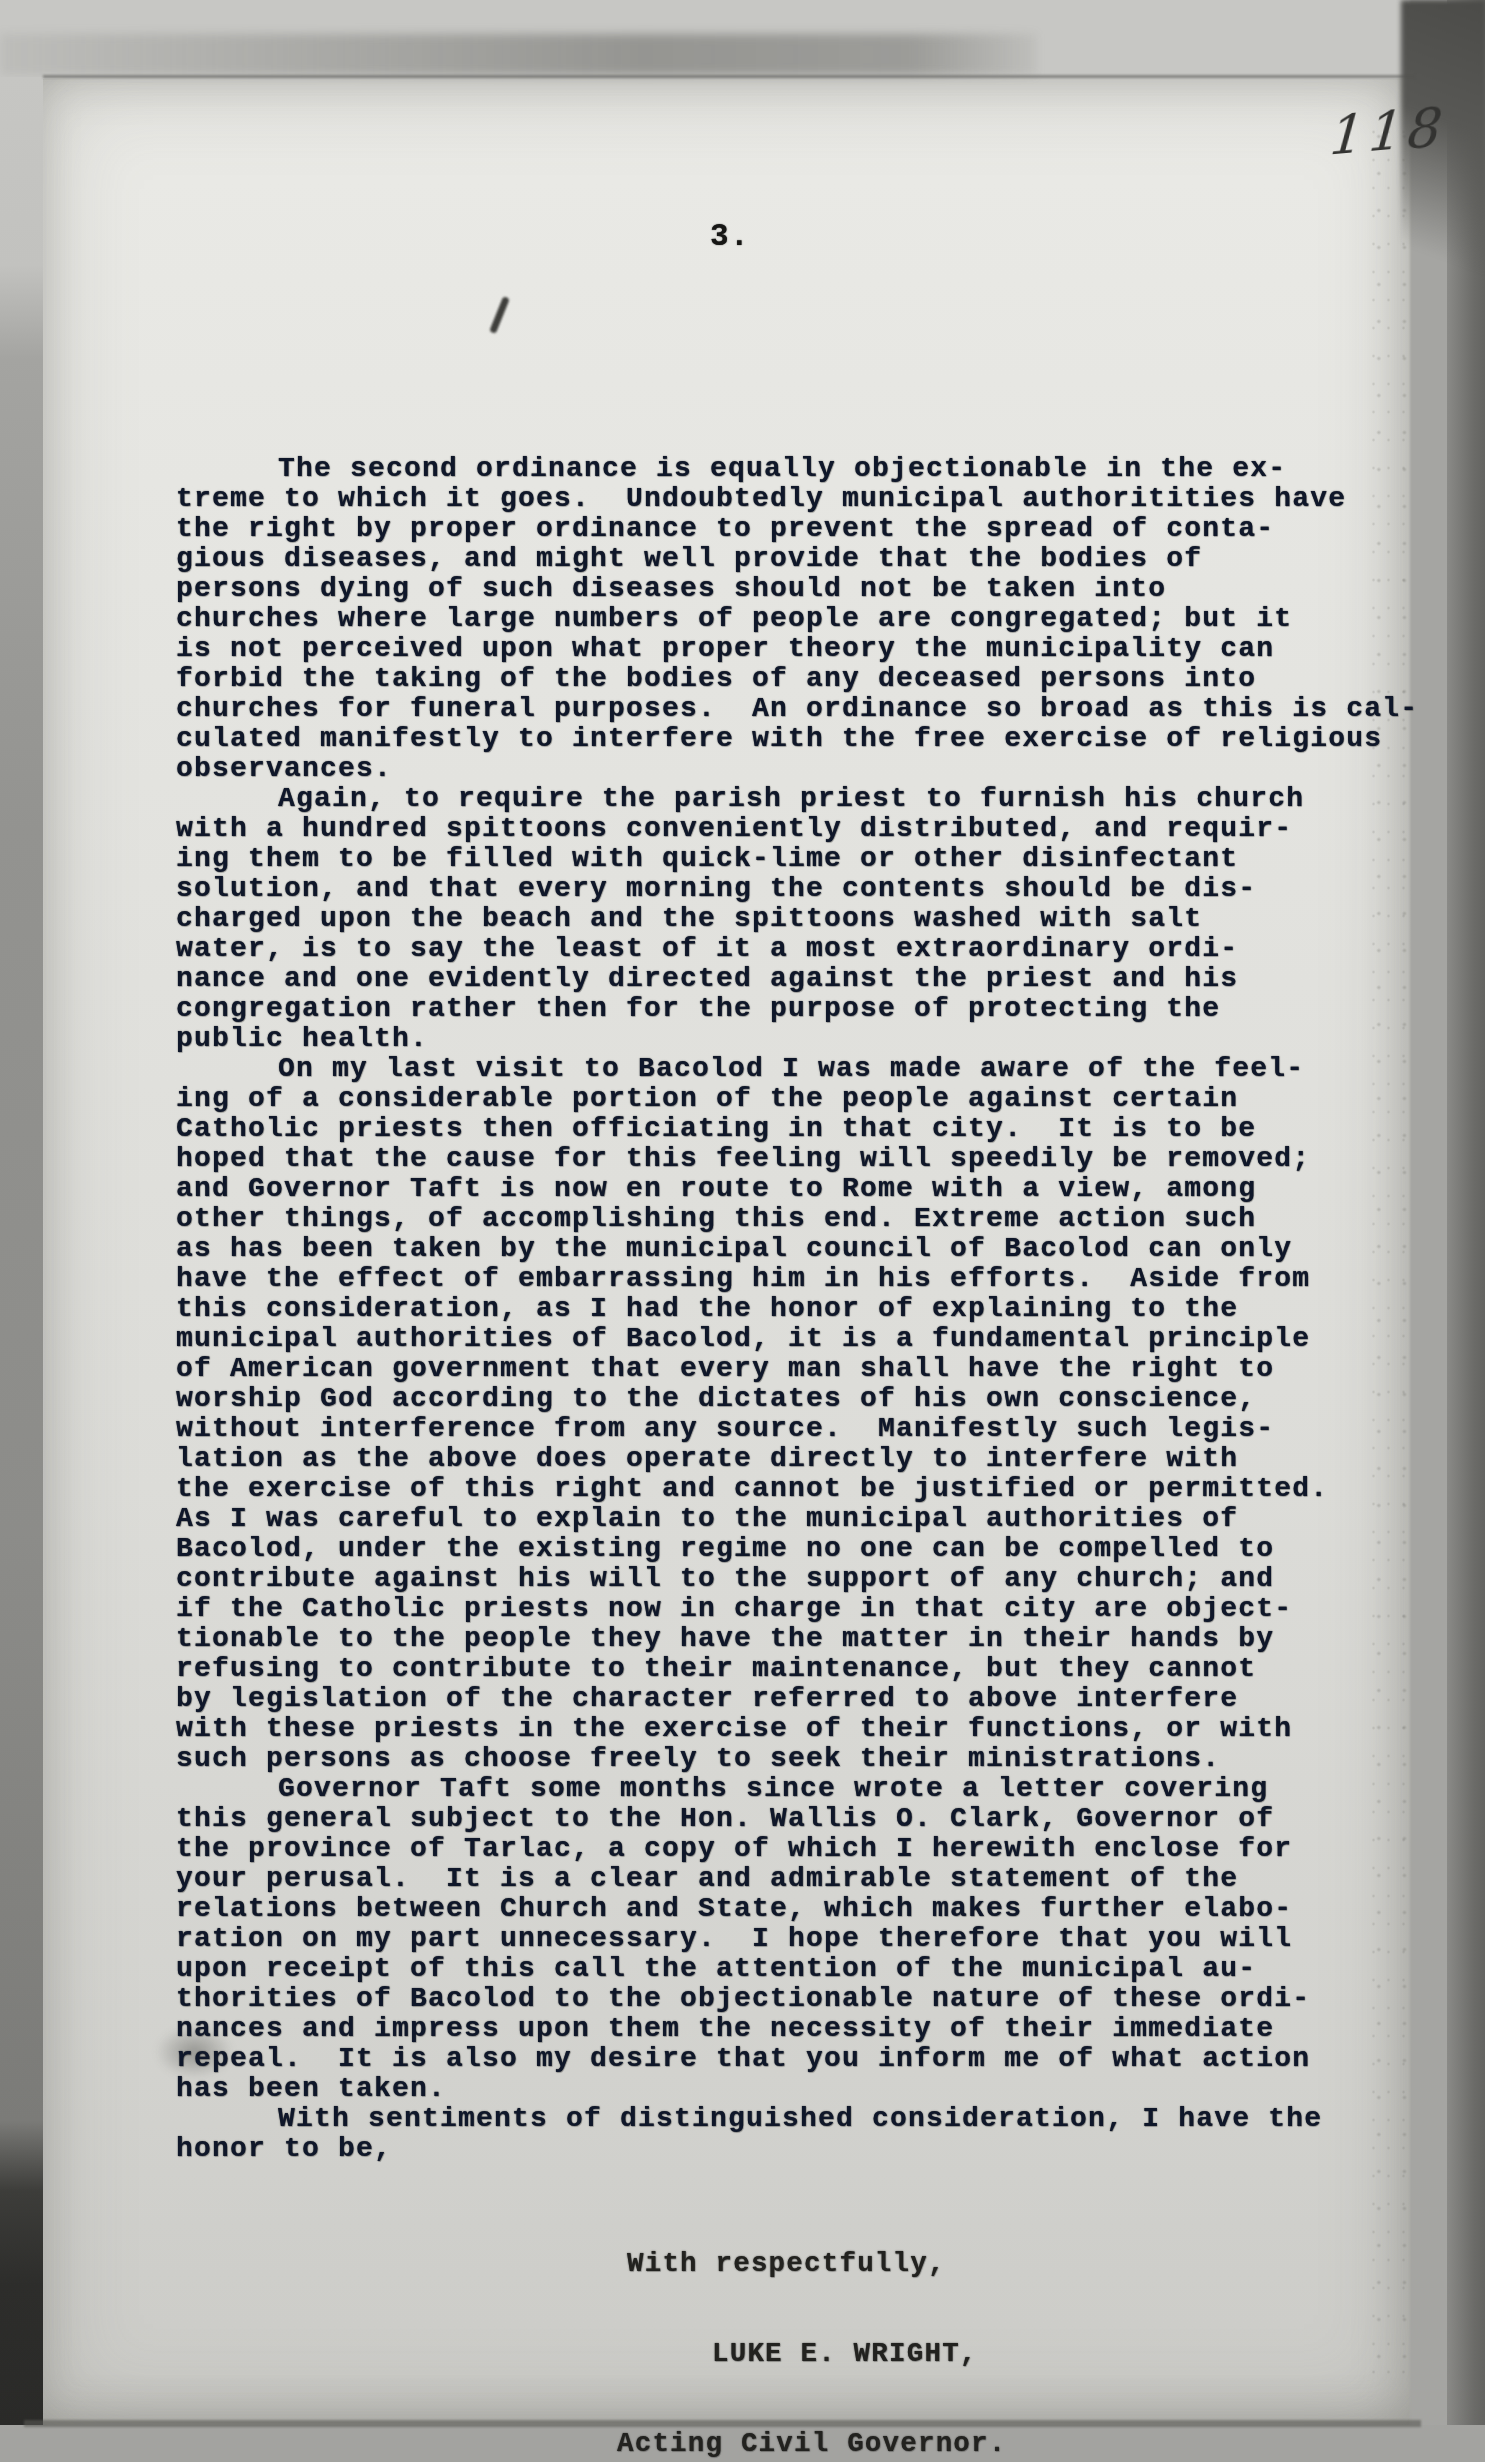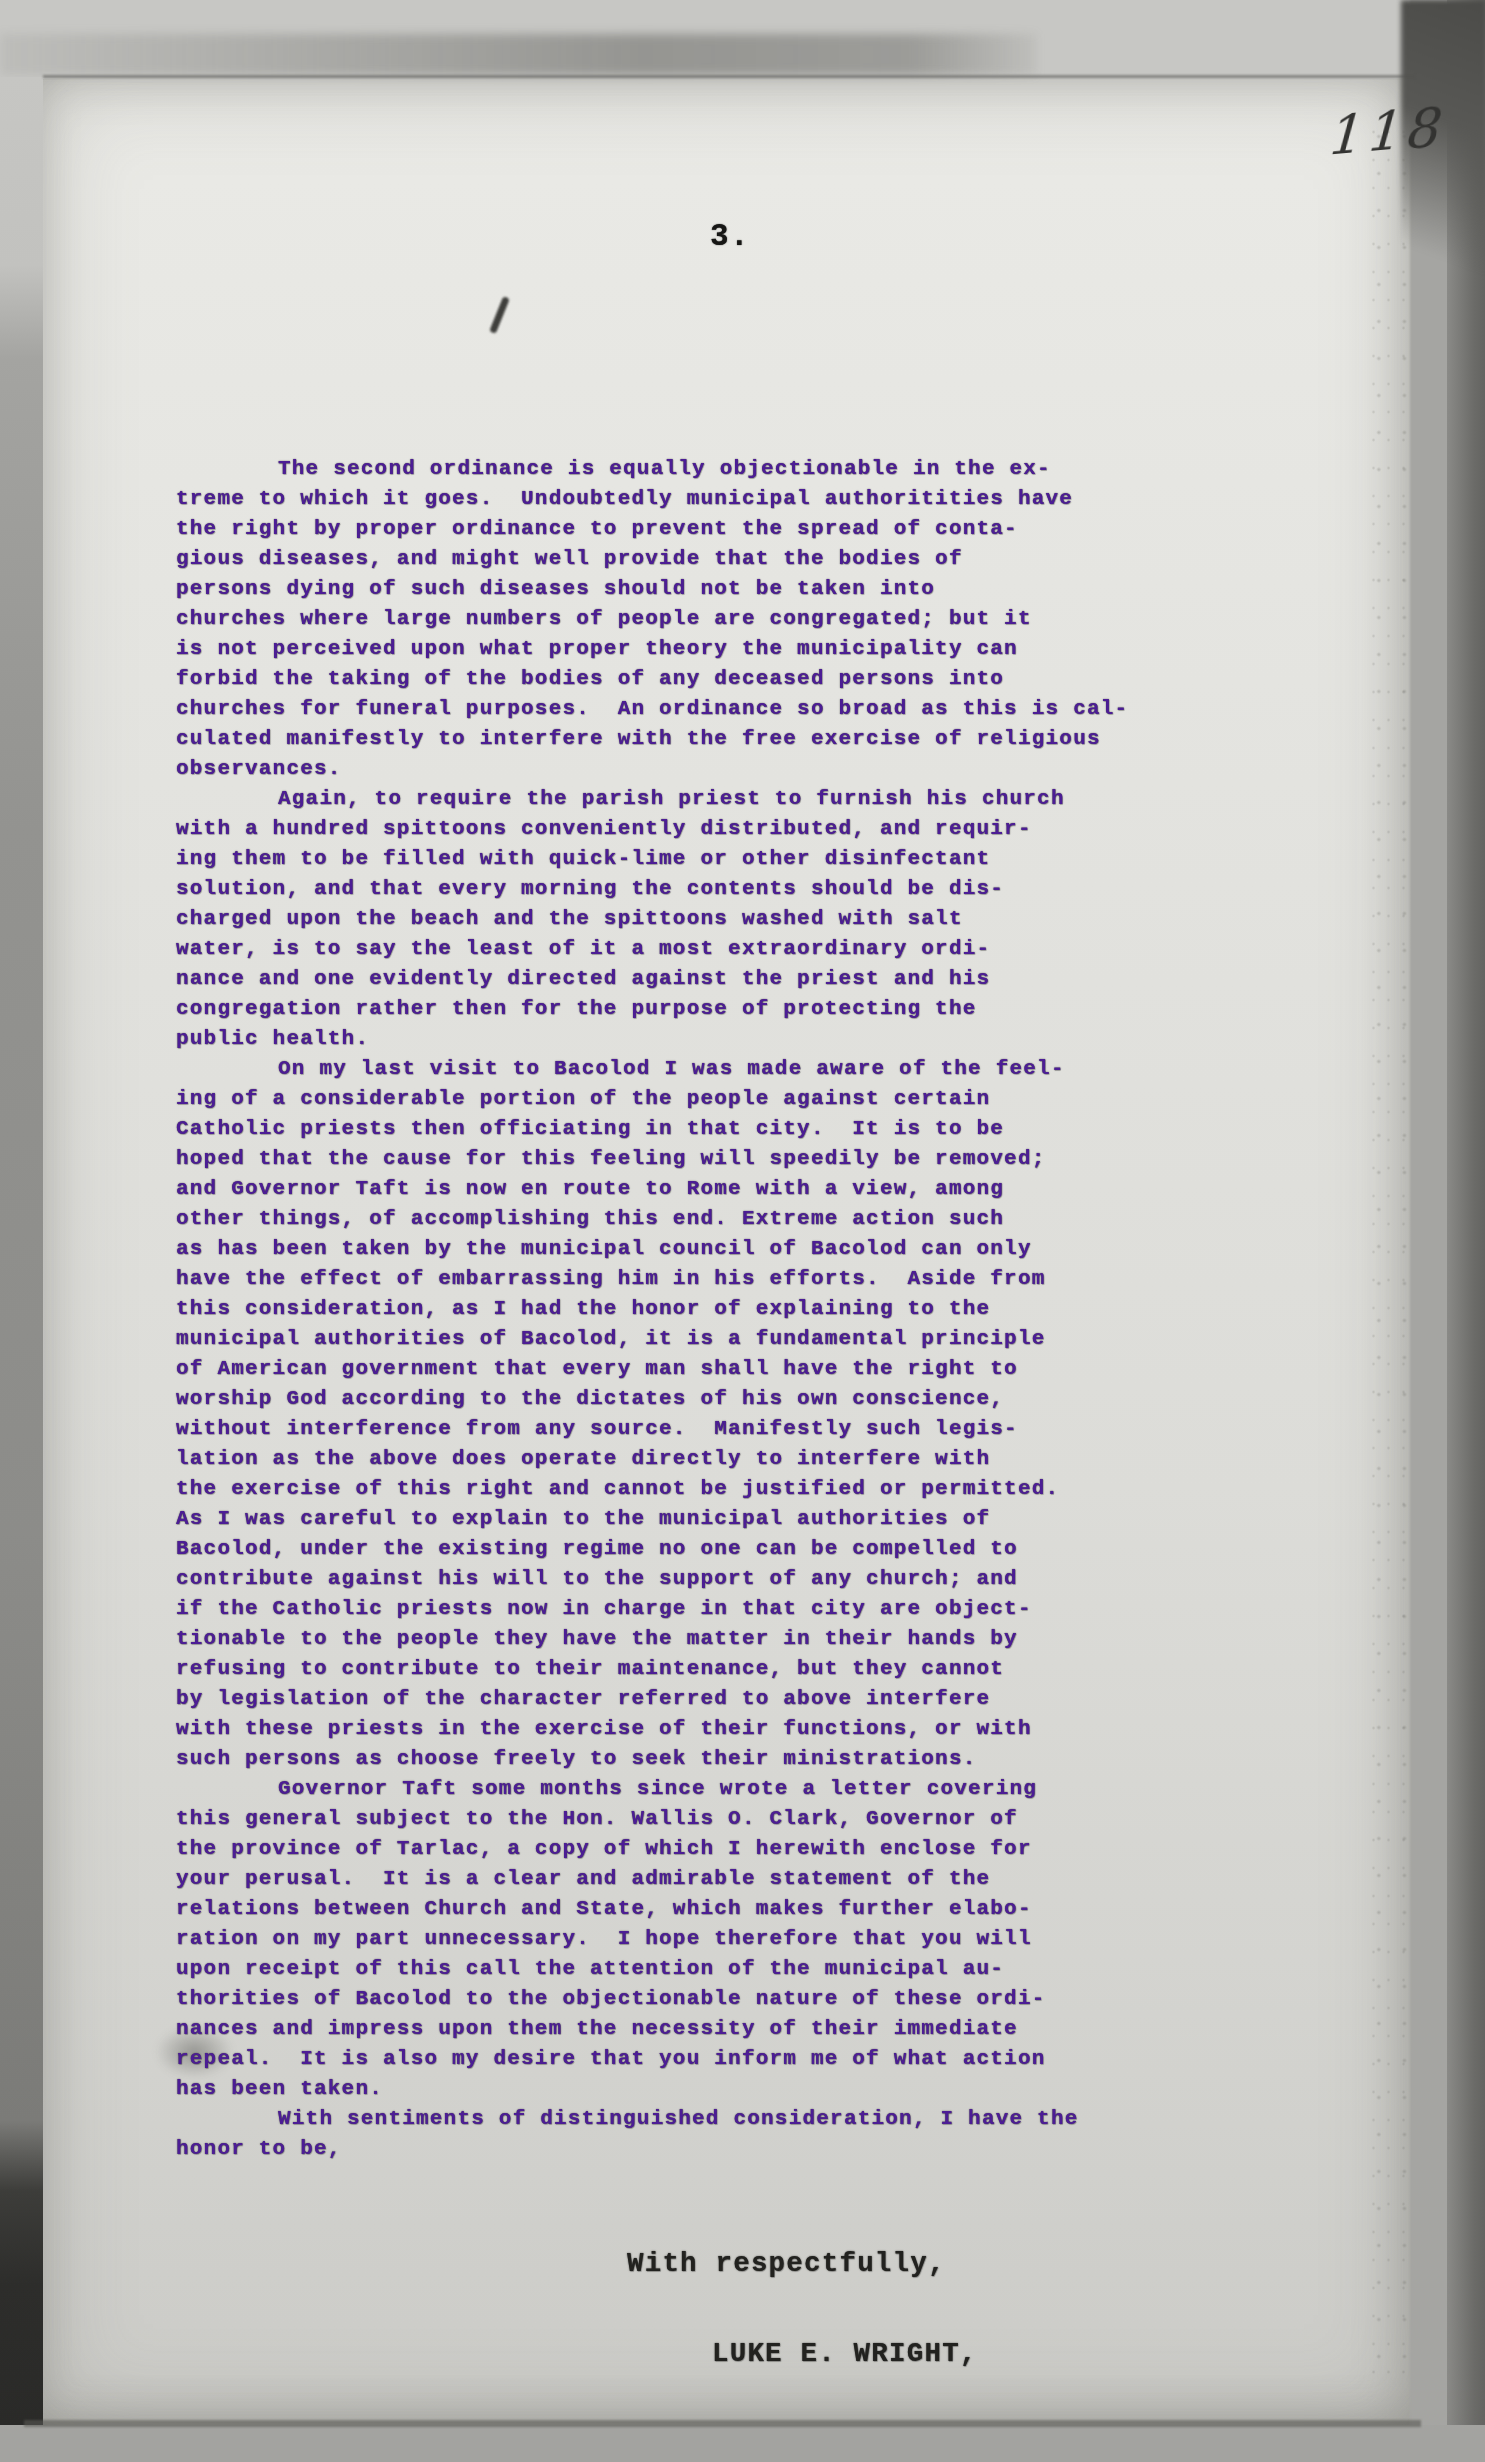--- a/index.html
+++ b/index.html
@@ -68,22 +68,22 @@
     transform:rotate(-5deg) skewX(-10deg);
     filter:blur(0.3px);
   }
   .page-number{
     position:absolute;left:710px;top:219px;
     font-size:31px;font-weight:bold;color:#161614;letter-spacing:1.3px;
     text-shadow:0 0 1.3px rgba(22,22,20,.9);
   }
   .letter-body{
     position:absolute;left:176px;top:454px;width:1200px;
-    font-size:21px;line-height:30px;font-weight:bold;letter-spacing:1.2px;
-    color:#4c1d95;white-space:pre;
+    font-size:28px;line-height:30px;font-weight:bold;letter-spacing:1.2px;
+    color:#0f172a;white-space:pre;
     text-shadow:0 0 1.3px rgba(28,28,26,.85), 0.7px 0.7px 0 rgba(28,28,26,.22);
   }
   .letter-body .line{height:30px;}
   .letter-body .line.first{text-indent:102px;}
   .closing{
     position:absolute;left:176px;top:2189px;
     font-size:27.5px;line-height:30px;font-weight:bold;letter-spacing:1.2px;
     color:#22221f;white-space:pre;
     text-shadow:0 0 1.6px rgba(30,30,28,.8), 0.7px 0.7px 0 rgba(30,30,28,.2);
   }
@@ -115,16 +115,17 @@
 
   <div class="handwritten">118</div>
 
   <div class="page-number">3.</div>
 
   <div class="letter-body"><div class="paragraph"><div class="line first">The second ordinance is equally objectionable in the ex-</div><div class="line">treme to which it goes.  Undoubtedly municipal authoritities have</div><div class="line">the right by proper ordinance to prevent the spread of conta-</div><div class="line">gious diseases, and might well provide that the bodies of</div><div class="line">persons dying of such diseases should not be taken into</div><div class="line">churches where large numbers of people are congregated; but it</div><div class="line">is not perceived upon what proper theory the municipality can</div><div class="line">forbid the taking of the bodies of any deceased persons into</div><div class="line">churches for funeral purposes.  An ordinance so broad as this is cal-</div><div class="line">culated manifestly to interfere with the free exercise of religious</div><div class="line">observances.</div></div><div class="paragraph"><div class="line first">Again, to require the parish priest to furnish his church</div><div class="line">with a hundred spittoons conveniently distributed, and requir-</div><div class="line">ing them to be filled with quick-lime or other disinfectant</div><div class="line">solution, and that every morning the contents should be dis-</div><div class="line">charged upon the beach and the spittoons washed with salt</div><div class="line">water, is to say the least of it a most extraordinary ordi-</div><div class="line">nance and one evidently directed against the priest and his</div><div class="line">congregation rather then for the purpose of protecting the</div><div class="line">public health.</div></div><div class="paragraph"><div class="line first">On my last visit to Bacolod I was made aware of the feel-</div><div class="line">ing of a considerable portion of the people against certain</div><div class="line">Catholic priests then officiating in that city.  It is to be</div><div class="line">hoped that the cause for this feeling will speedily be removed;</div><div class="line">and Governor Taft is now en route to Rome with a view, among</div><div class="line">other things, of accomplishing this end. Extreme action such</div><div class="line">as has been taken by the municipal council of Bacolod can only</div><div class="line">have the effect of embarrassing him in his efforts.  Aside from</div><div class="line">this consideration, as I had the honor of explaining to the</div><div class="line">municipal authorities of Bacolod, it is a fundamental principle</div><div class="line">of American government that every man shall have the right to</div><div class="line">worship God according to the dictates of his own conscience,</div><div class="line">without interference from any source.  Manifestly such legis-</div><div class="line">lation as the above does operate directly to interfere with</div><div class="line">the exercise of this right and cannot be justified or permitted.</div><div class="line">As I was careful to explain to the municipal authorities of</div><div class="line">Bacolod, under the existing regime no one can be compelled to</div><div class="line">contribute against his will to the support of any church; and</div><div class="line">if the Catholic priests now in charge in that city are object-</div><div class="line">tionable to the people they have the matter in their hands by</div><div class="line">refusing to contribute to their maintenance, but they cannot</div><div class="line">by legislation of the character referred to above interfere</div><div class="line">with these priests in the exercise of their functions, or with</div><div class="line">such persons as choose freely to seek their ministrations.</div></div><div class="paragraph"><div class="line first">Governor Taft some months since wrote a letter covering</div><div class="line">this general subject to the Hon. Wallis O. Clark, Governor of</div><div class="line">the province of Tarlac, a copy of which I herewith enclose for</div><div class="line">your perusal.  It is a clear and admirable statement of the</div><div class="line">relations between Church and State, which makes further elabo-</div><div class="line">ration on my part unnecessary.  I hope therefore that you will</div><div class="line">upon receipt of this call the attention of the municipal au-</div><div class="line">thorities of Bacolod to the objectionable nature of these ordi-</div><div class="line">nances and impress upon them the necessity of their immediate</div><div class="line">repeal.  It is also my desire that you inform me of what action</div><div class="line">has been taken.</div></div><div class="paragraph"><div class="line first">With sentiments of distinguished consideration, I have the</div><div class="line">honor to be,</div></div></div>
 
   <div class="closing">
     <div class="cl-1">With respectfully,</div>
     <div class="cl-2">LUKE E. WRIGHT,</div>
+    <div class="cl-3">Acting Civil Governor.</div>
   </div>
 
 </div>
 
 
 </body></html>

